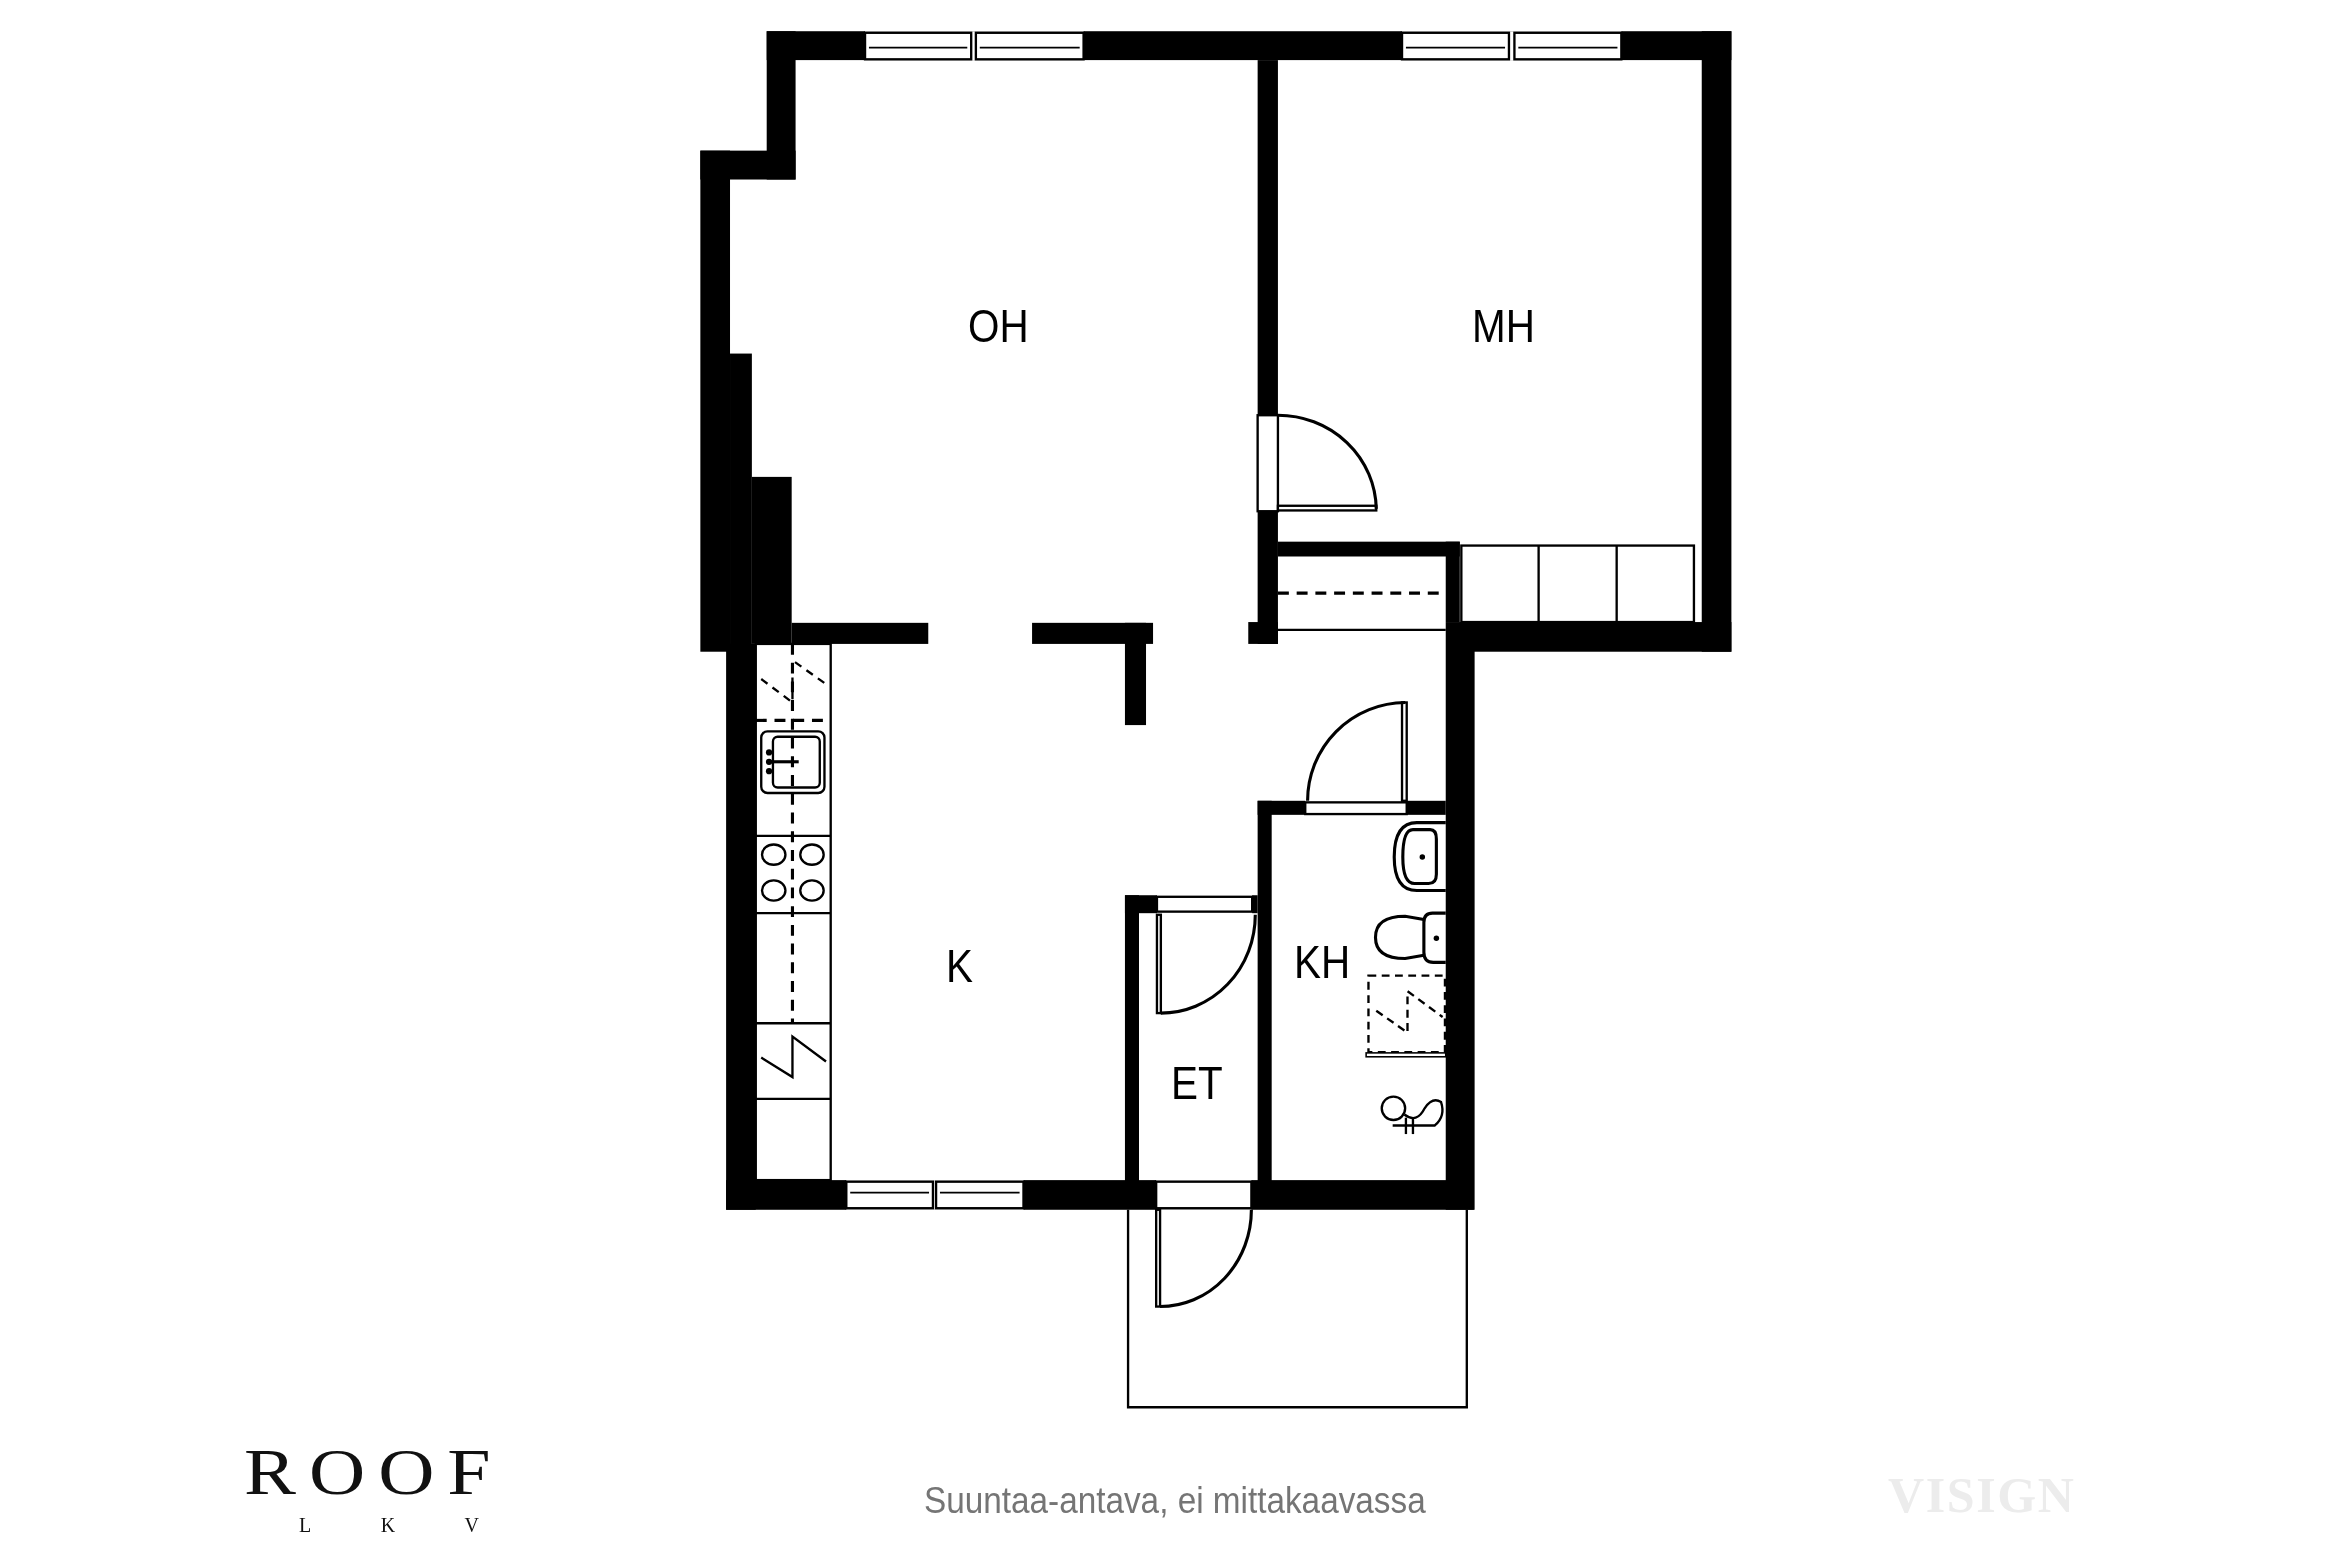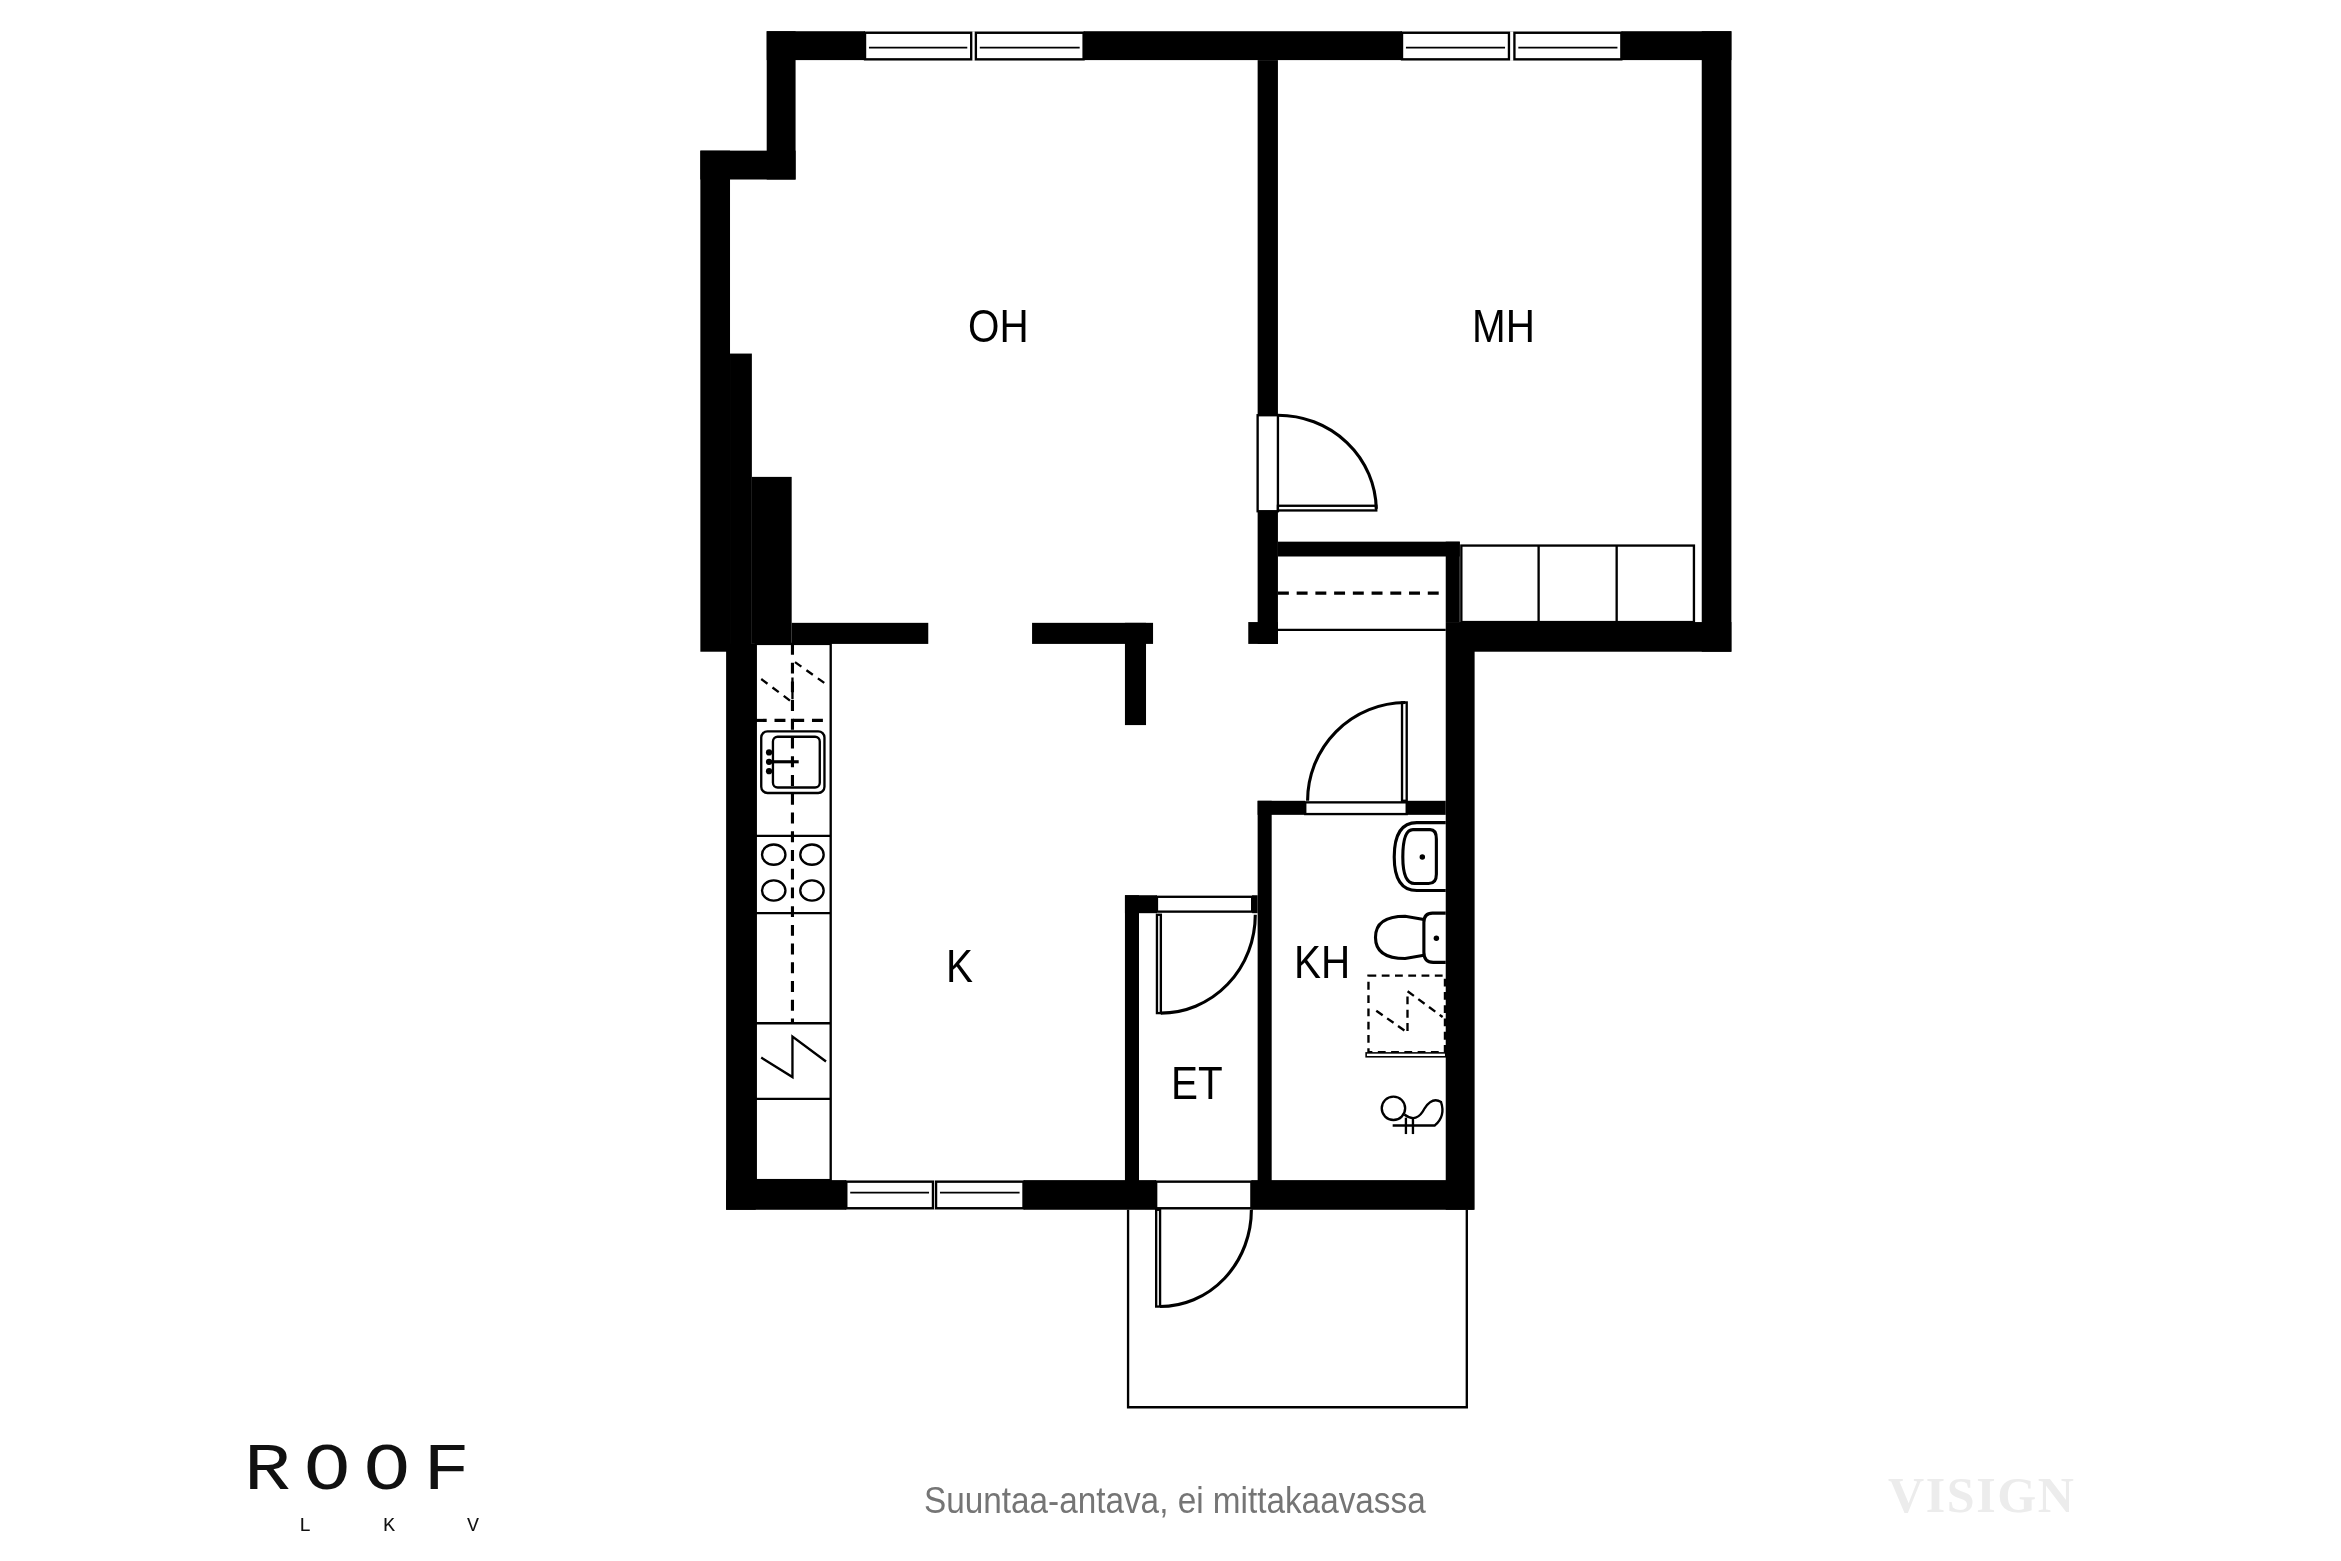--- a/index.html
+++ b/index.html
@@ -3,21 +3,21 @@
 <meta charset="utf-8">
 <style>
   html,body{margin:0;padding:0;background:#ffffff;}
   body{width:2342px;height:1561px;position:relative;overflow:hidden;font-family:"Liberation Sans",sans-serif;}
   #plan{position:absolute;left:0;top:0;width:2342px;height:1561px;}
   .wall{fill:#000;}
   .thin{fill:#fff;stroke:#000;stroke-width:3;}
   .line{fill:none;stroke:#000;stroke-width:4;}
   .dash{fill:none;stroke:#000;stroke-width:4;stroke-dasharray:14 10;}
   .room-label{position:absolute;font-family:"Liberation Sans",sans-serif;color:#000;font-size:47px;line-height:1;transform:scaleX(0.86);transform-origin:left top;}
-  .logo{position:absolute;left:244px;top:1439px;font-family:Liberation Mono, monospace;}
+  .logo{position:absolute;left:244px;top:1439px;font-family:Liberation Serif, serif;}
   .logo-main{font-size:66px;letter-spacing:11px;color:#111;line-height:1;font-weight:400;transform:scaleX(1.18);transform-origin:left top;display:block;}
   .logo-sub{display:flex;justify-content:space-between;width:180px;margin-left:55px;margin-top:9.4px;font-size:20px;color:#111;}
   .disclaimer{position:absolute;left:924px;top:1480px;font-size:37px;color:#757575;transform:scaleX(0.9);transform-origin:left top;white-space:nowrap;}
   .watermark{position:absolute;left:1888px;top:1466px;font-family:"Liberation Serif",serif;font-weight:bold;font-size:50px;color:#ececec;letter-spacing:1.6px;}
 </style>
 </head>
 <body>
 
 <svg id="plan" viewBox="0 0 3000 2000" xmlns="http://www.w3.org/2000/svg">
 

